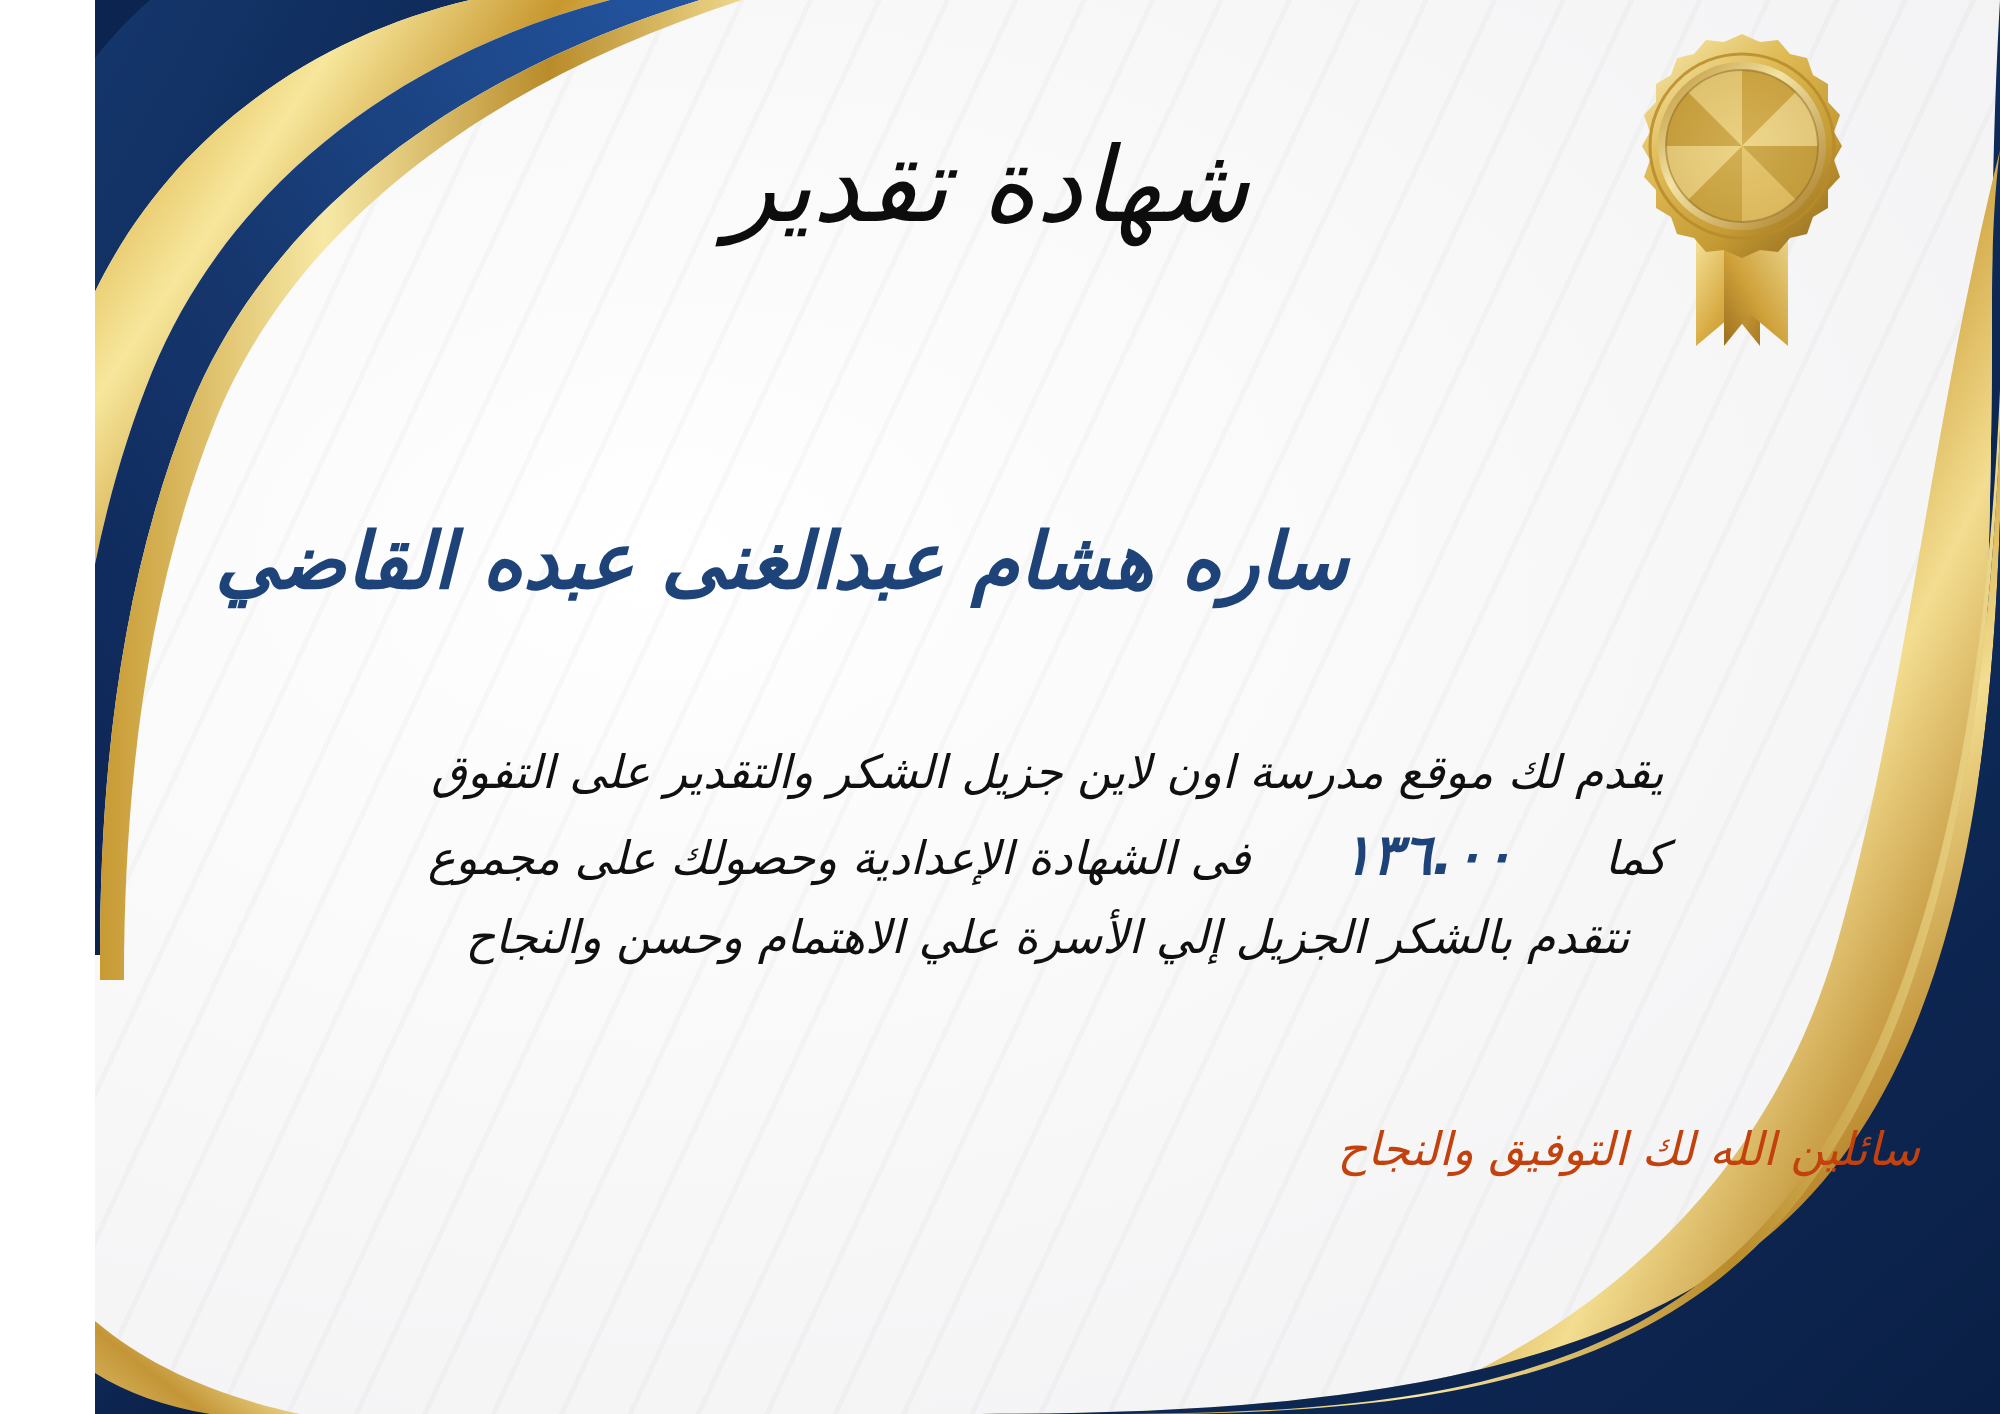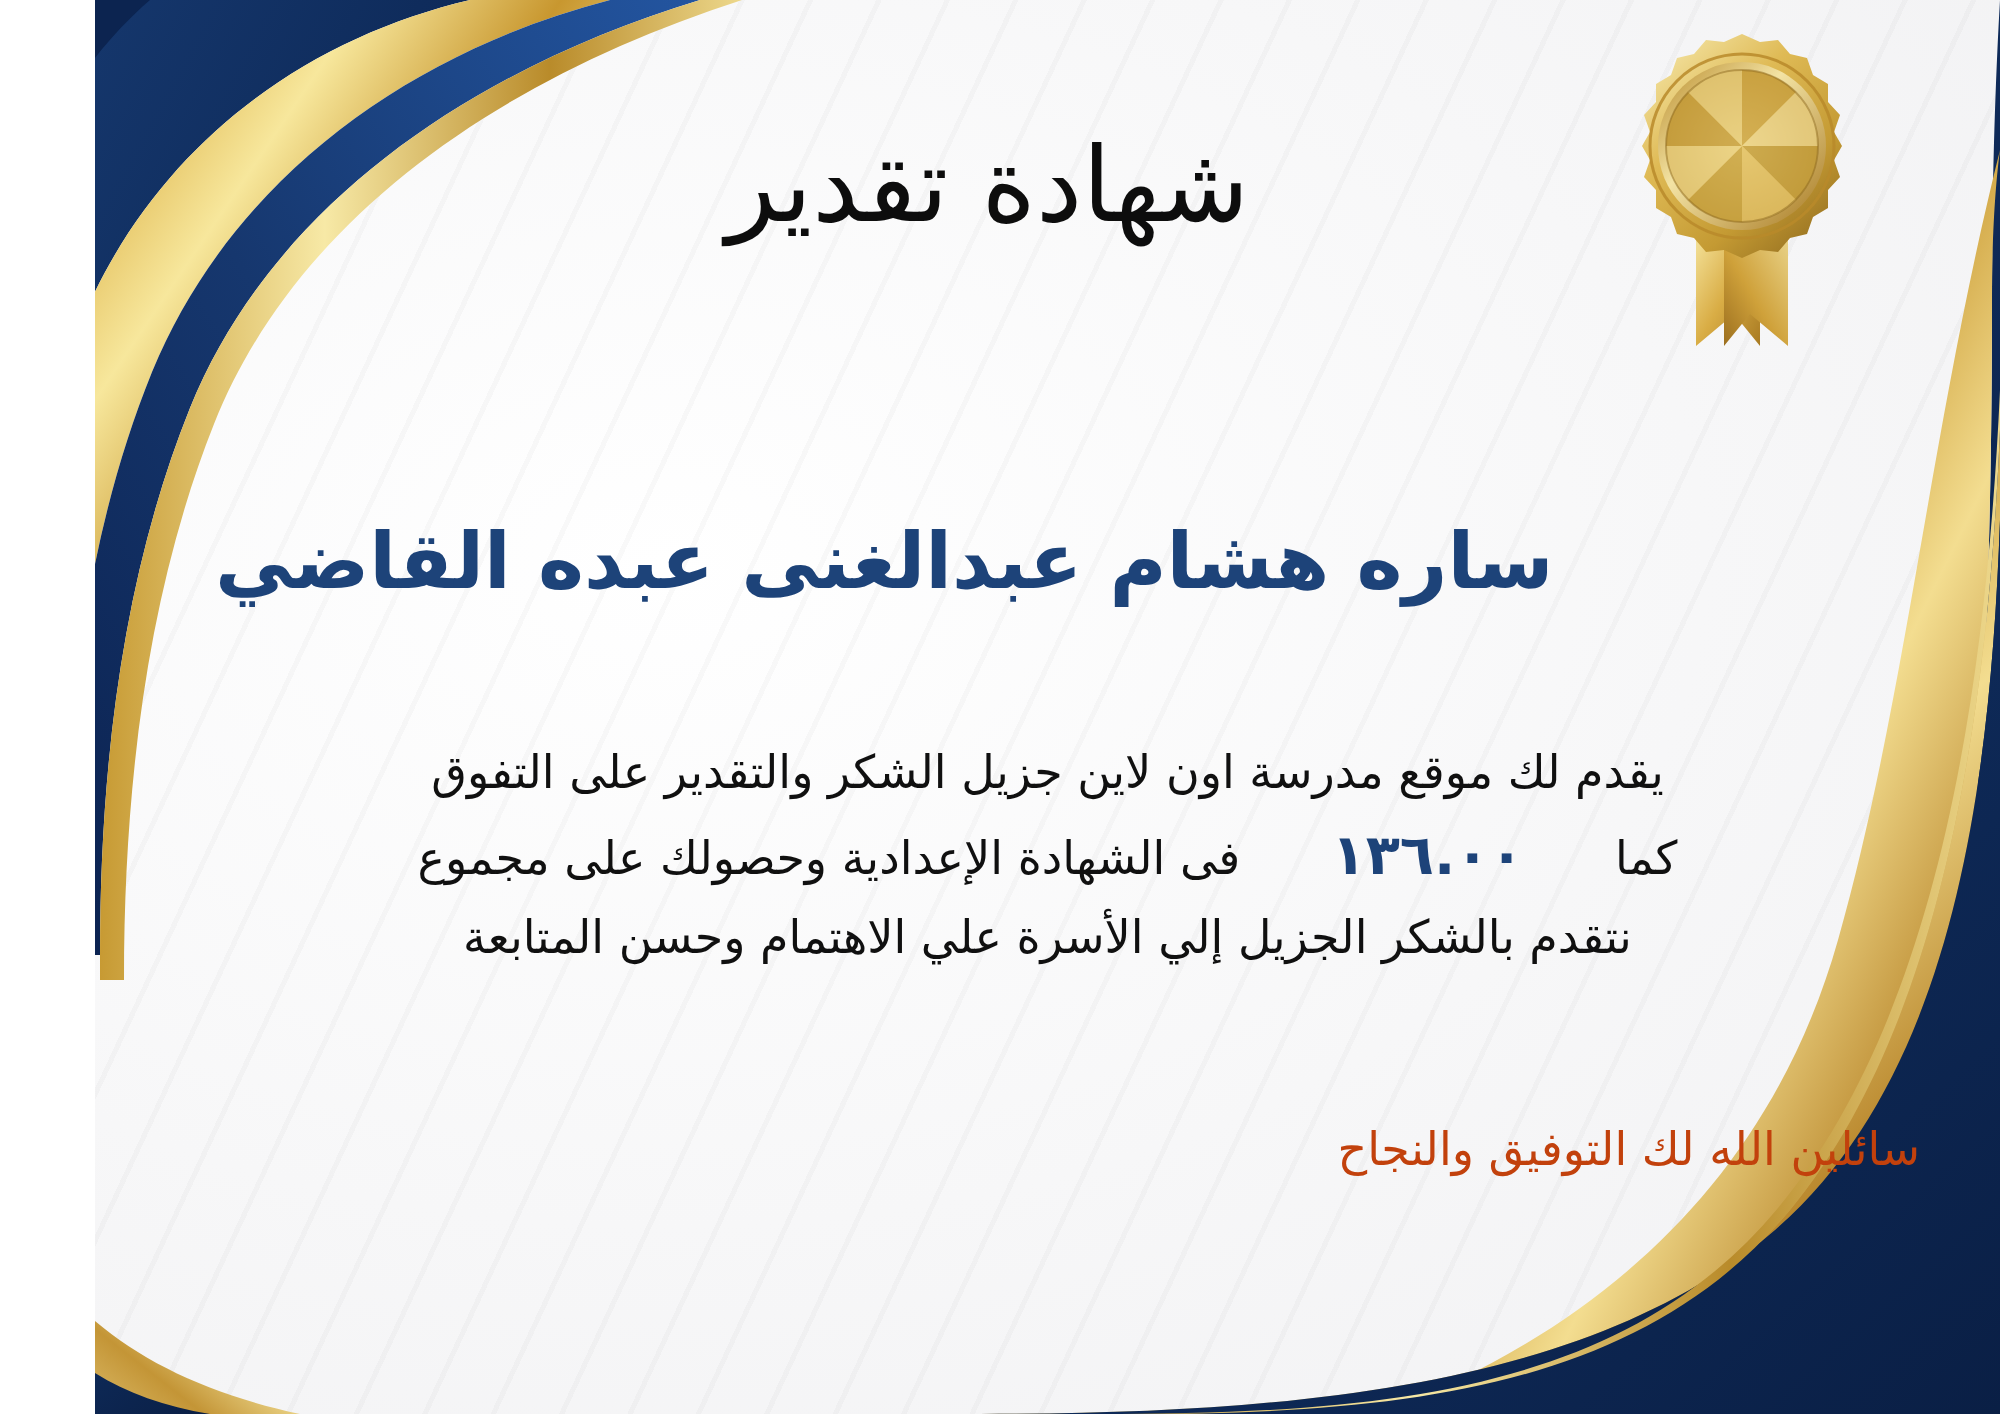--- a/index.html
+++ b/index.html
@@ -10,20 +10,21 @@
     font-family:"DejaVu Sans","Liberation Sans",sans-serif;
     overflow:hidden;
   }
 
   
   .cert{
     position:relative;
     width:1905px;height:1414px;
     overflow:hidden;
     background:#ffffff;
+    font-style:italic;
   }
 
   
   .paper-texture{
     position:absolute;inset:0;
     background:
       repeating-linear-gradient(115deg,
         rgba(0,0,0,0.000) 0px,
         rgba(0,0,0,0.000) 26px,
         rgba(0,0,0,0.022) 26px,
@@ -289,20 +290,20 @@
       <div class="body-line">يقدم لك موقع مدرسة اون لاين جزيل الشكر  والتقدير على التفوق</div>
 
       <div class="body-line">
         <span>كما</span>
         <span class="gap-sm"></span>
         <span class="grade">١٣٦.٠٠</span>
         <span class="gap-sm"></span>
         <span>فى الشهادة الإعدادية وحصولك على مجموع</span>
       </div>
 
-      <div class="body-line">نتقدم  بالشكر الجزيل إلي الأسرة علي الاهتمام وحسن المتابعة</div>
+      <div class="body-line">نتقدم  بالشكر الجزيل إلي الأسرة علي الاهتمام وحسن والنجاح</div>
     </div>
 
     <div class="closing">سائلين الله لك التوفيق  والنجاح</div>
   </div>
 
 
 </div>
 
 </body></html>

